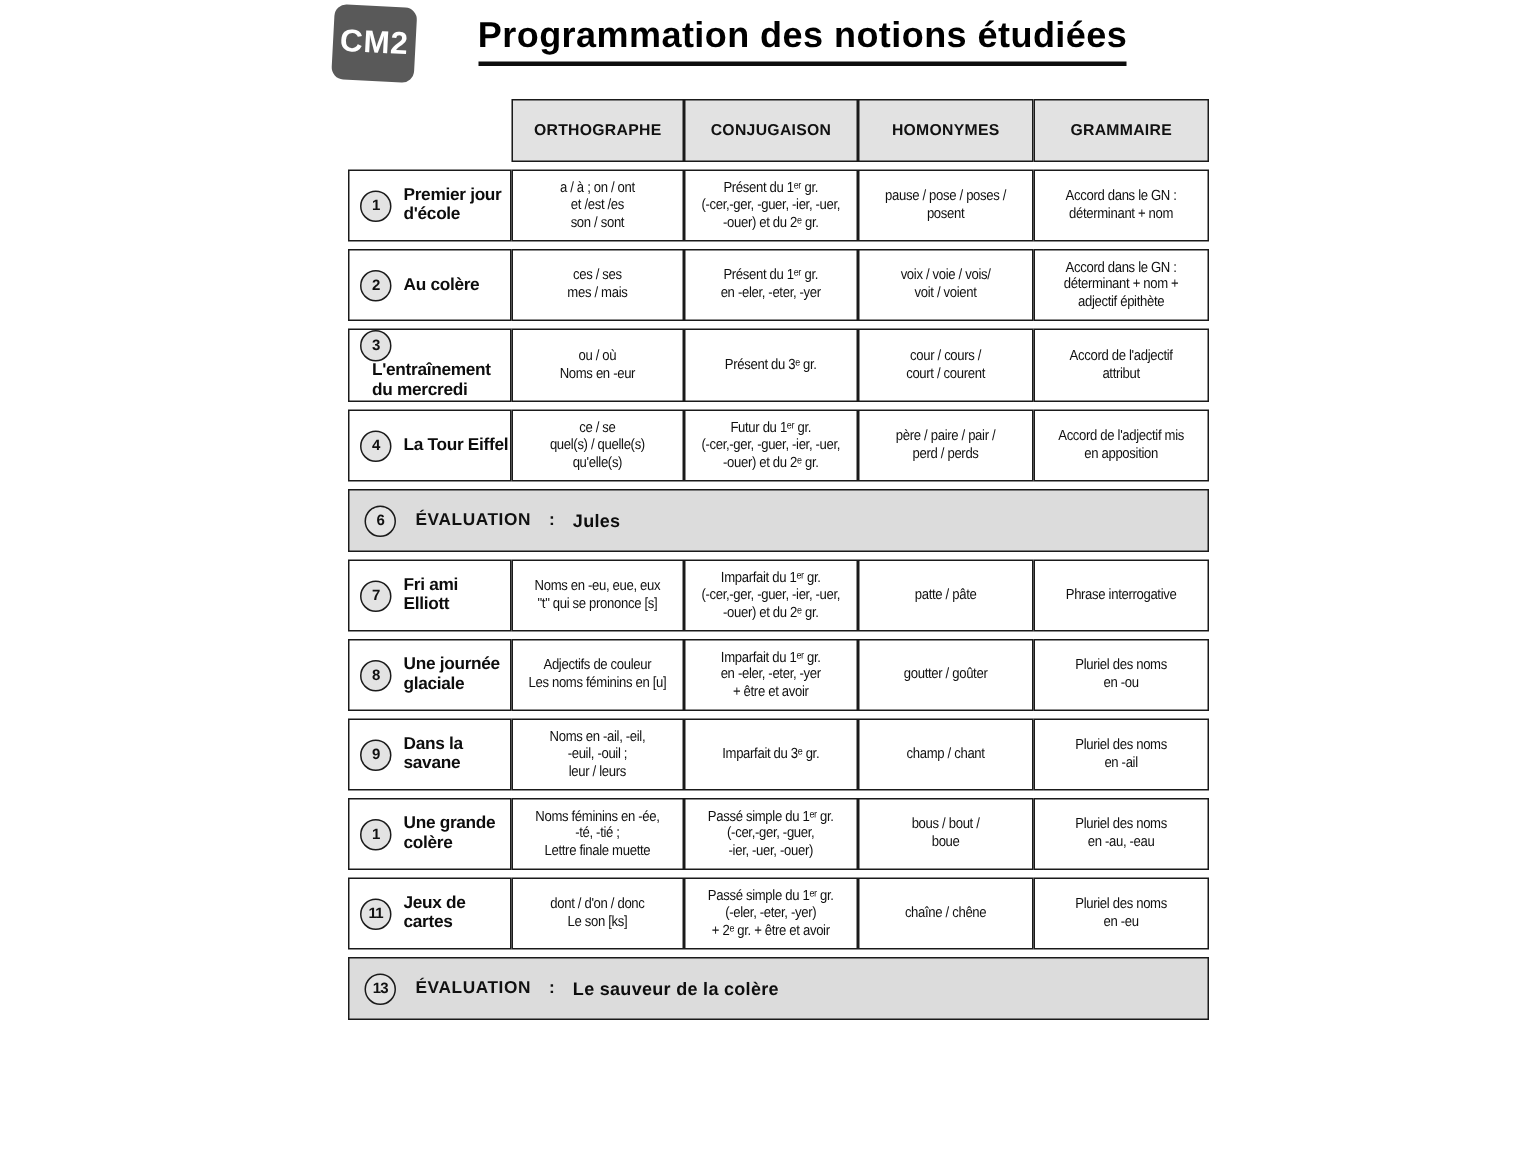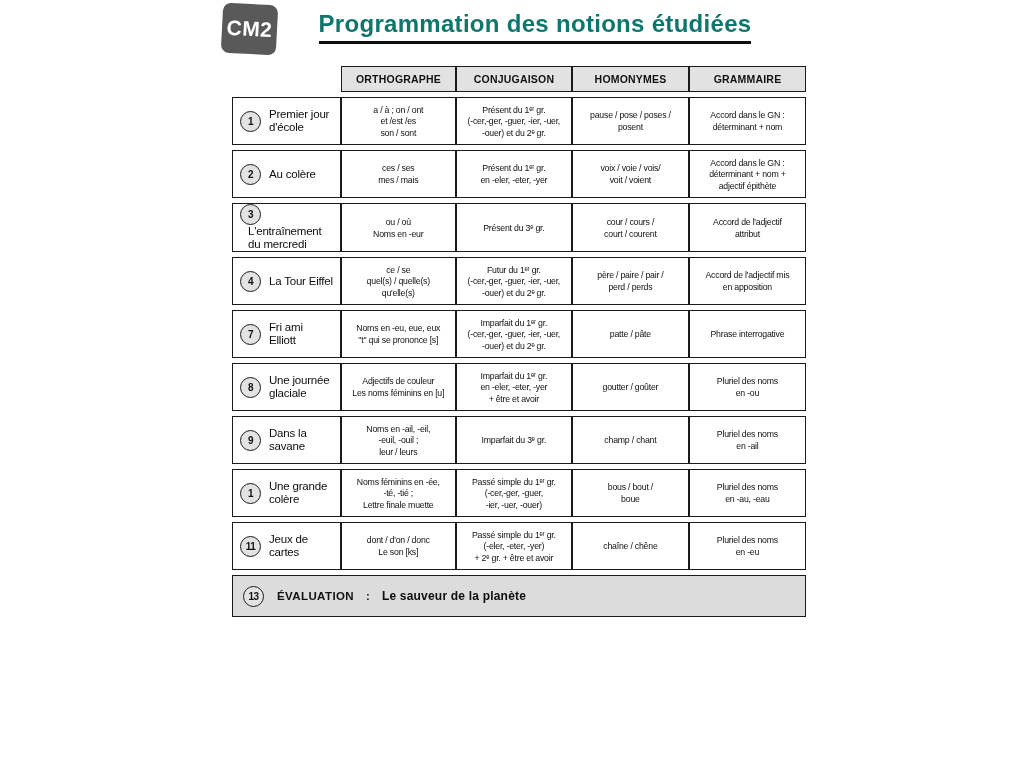--- a/index.html
+++ b/index.html
@@ -10,45 +10,45 @@
   
   .badge{
     position:absolute;left:222px;top:4px;width:55px;height:50px;
     background:#595959;border-radius:8px;transform:rotate(3deg);
     display:flex;align-items:center;justify-content:center;
     color:#fff;font-weight:bold;font-size:21px;letter-spacing:.5px;
   }
   
   .title-wrap{position:absolute;left:298px;top:10px;width:474px;text-align:center;}
   .title{
-    display:inline-block;font-size:24px;font-weight:bold;letter-spacing:.3px;color:#0f766e;
+    display:inline-block;font-size:24px;font-weight:bold;letter-spacing:.3px;color:#000000;
     border-bottom:3px solid #0d0d0d;padding-bottom:3px;white-space:nowrap;
   }
   
   .table-wrap{position:absolute;left:232px;top:61px;}
   table{border-collapse:separate;border-spacing:0 5px;table-layout:fixed;width:574px;}
   td,th{box-sizing:border-box;}
   .blank{border:none;background:none;}
   .th{
-    background:#e2e2e2;border:1.5px solid #1a1a1a;height:26px;
+    background:#e2e2e2;border:1.5px solid #1a1a1a;height:42px;
     font-size:10.5px;font-weight:bold;text-align:center;letter-spacing:.2px;vertical-align:middle;
   }
   .cell{border:1.5px solid #1a1a1a;height:48px;text-align:center;vertical-align:middle;padding:0;overflow:visible;}
   .cin{
     font-size:9.8px;line-height:11.6px;letter-spacing:-.25px;white-space:pre;text-align:center;color:#101010;
     width:112%;margin-left:-6%;transform:scaleX(.893);transform-origin:50% 50%;
   }
   .label-cell{border:1.5px solid #1a1a1a;height:48px;vertical-align:middle;padding:0 0 0 7px;background:#fff;}
   .circ{
     display:inline-block;width:19px;height:19px;border:1.3px solid #1a1a1a;border-radius:50%;
     background:#e3e3e3;font-size:10px;font-weight:bold;text-align:center;line-height:19px;
     vertical-align:middle;letter-spacing:-.5px;
   }
   .label-text{
-    display:inline-block;vertical-align:middle;margin-left:8px;font-weight:normal;
+    display:inline-block;vertical-align:middle;margin-left:8px;font-weight:bold;
     font-size:11.5px;line-height:13px;white-space:pre;text-align:left;letter-spacing:-.2px;color:#0d0d0d;
   }
   .eval-cell{border:1.5px solid #1a1a1a;background:#dcdcdc;height:42px;vertical-align:middle;padding-left:10px;}
   .eval-label{display:inline-block;vertical-align:middle;margin-left:13px;font-weight:bold;font-size:11.5px;letter-spacing:.4px;}
   .eval-colon{display:inline-block;vertical-align:middle;margin-left:12px;font-weight:bold;font-size:11.5px;}
   .eval-title{display:inline-block;vertical-align:middle;margin-left:12px;font-weight:bold;font-size:12px;letter-spacing:.2px;color:#0d0d0d;}
 </style>
 </head>
 <body>
 
@@ -155,20 +155,23 @@
           <td class="cell">
             <div class="cin">père / paire / pair /
 perd / perds</div>
           </td>
           <td class="cell">
             <div class="cin">Accord de l'adjectif mis
 en apposition</div>
           </td>
         </tr>
         <tr>
+          <td class="eval-cell" colspan="5"><span class="circ">6</span><span class="eval-label">ÉVALUATION</span><span class="eval-colon">:</span><span class="eval-title">Jules</span></td>
+        </tr>
+        <tr>
           <td class="label-cell"><span class="circ">7</span><span class="label-text">Fri ami
 Elliott</span></td>
           <td class="cell">
             <div class="cin">Noms en -eu, eue, eux
 "t" qui se prononce [s]</div>
           </td>
           <td class="cell">
             <div class="cin">Imparfait du 1ᵉʳ gr.
 (-cer,-ger, -guer, -ier, -uer,
 -ouer) et du 2ᵉ gr.</div>
@@ -255,17 +258,17 @@
           </td>
           <td class="cell">
             <div class="cin">chaîne / chêne</div>
           </td>
           <td class="cell">
             <div class="cin">Pluriel des noms
 en -eu</div>
           </td>
         </tr>
         <tr>
-          <td class="eval-cell" colspan="5"><span class="circ">13</span><span class="eval-label">ÉVALUATION</span><span class="eval-colon">:</span><span class="eval-title">Le sauveur de la planète</span></td>
+          <td class="eval-cell" colspan="5"><span class="circ">13</span><span class="eval-label">ÉVALUATION</span><span class="eval-colon">:</span><span class="eval-title">Le sauveur de la colère</span></td>
         </tr>
       </tbody>
   </table>
 </div>
 
 </body></html>

